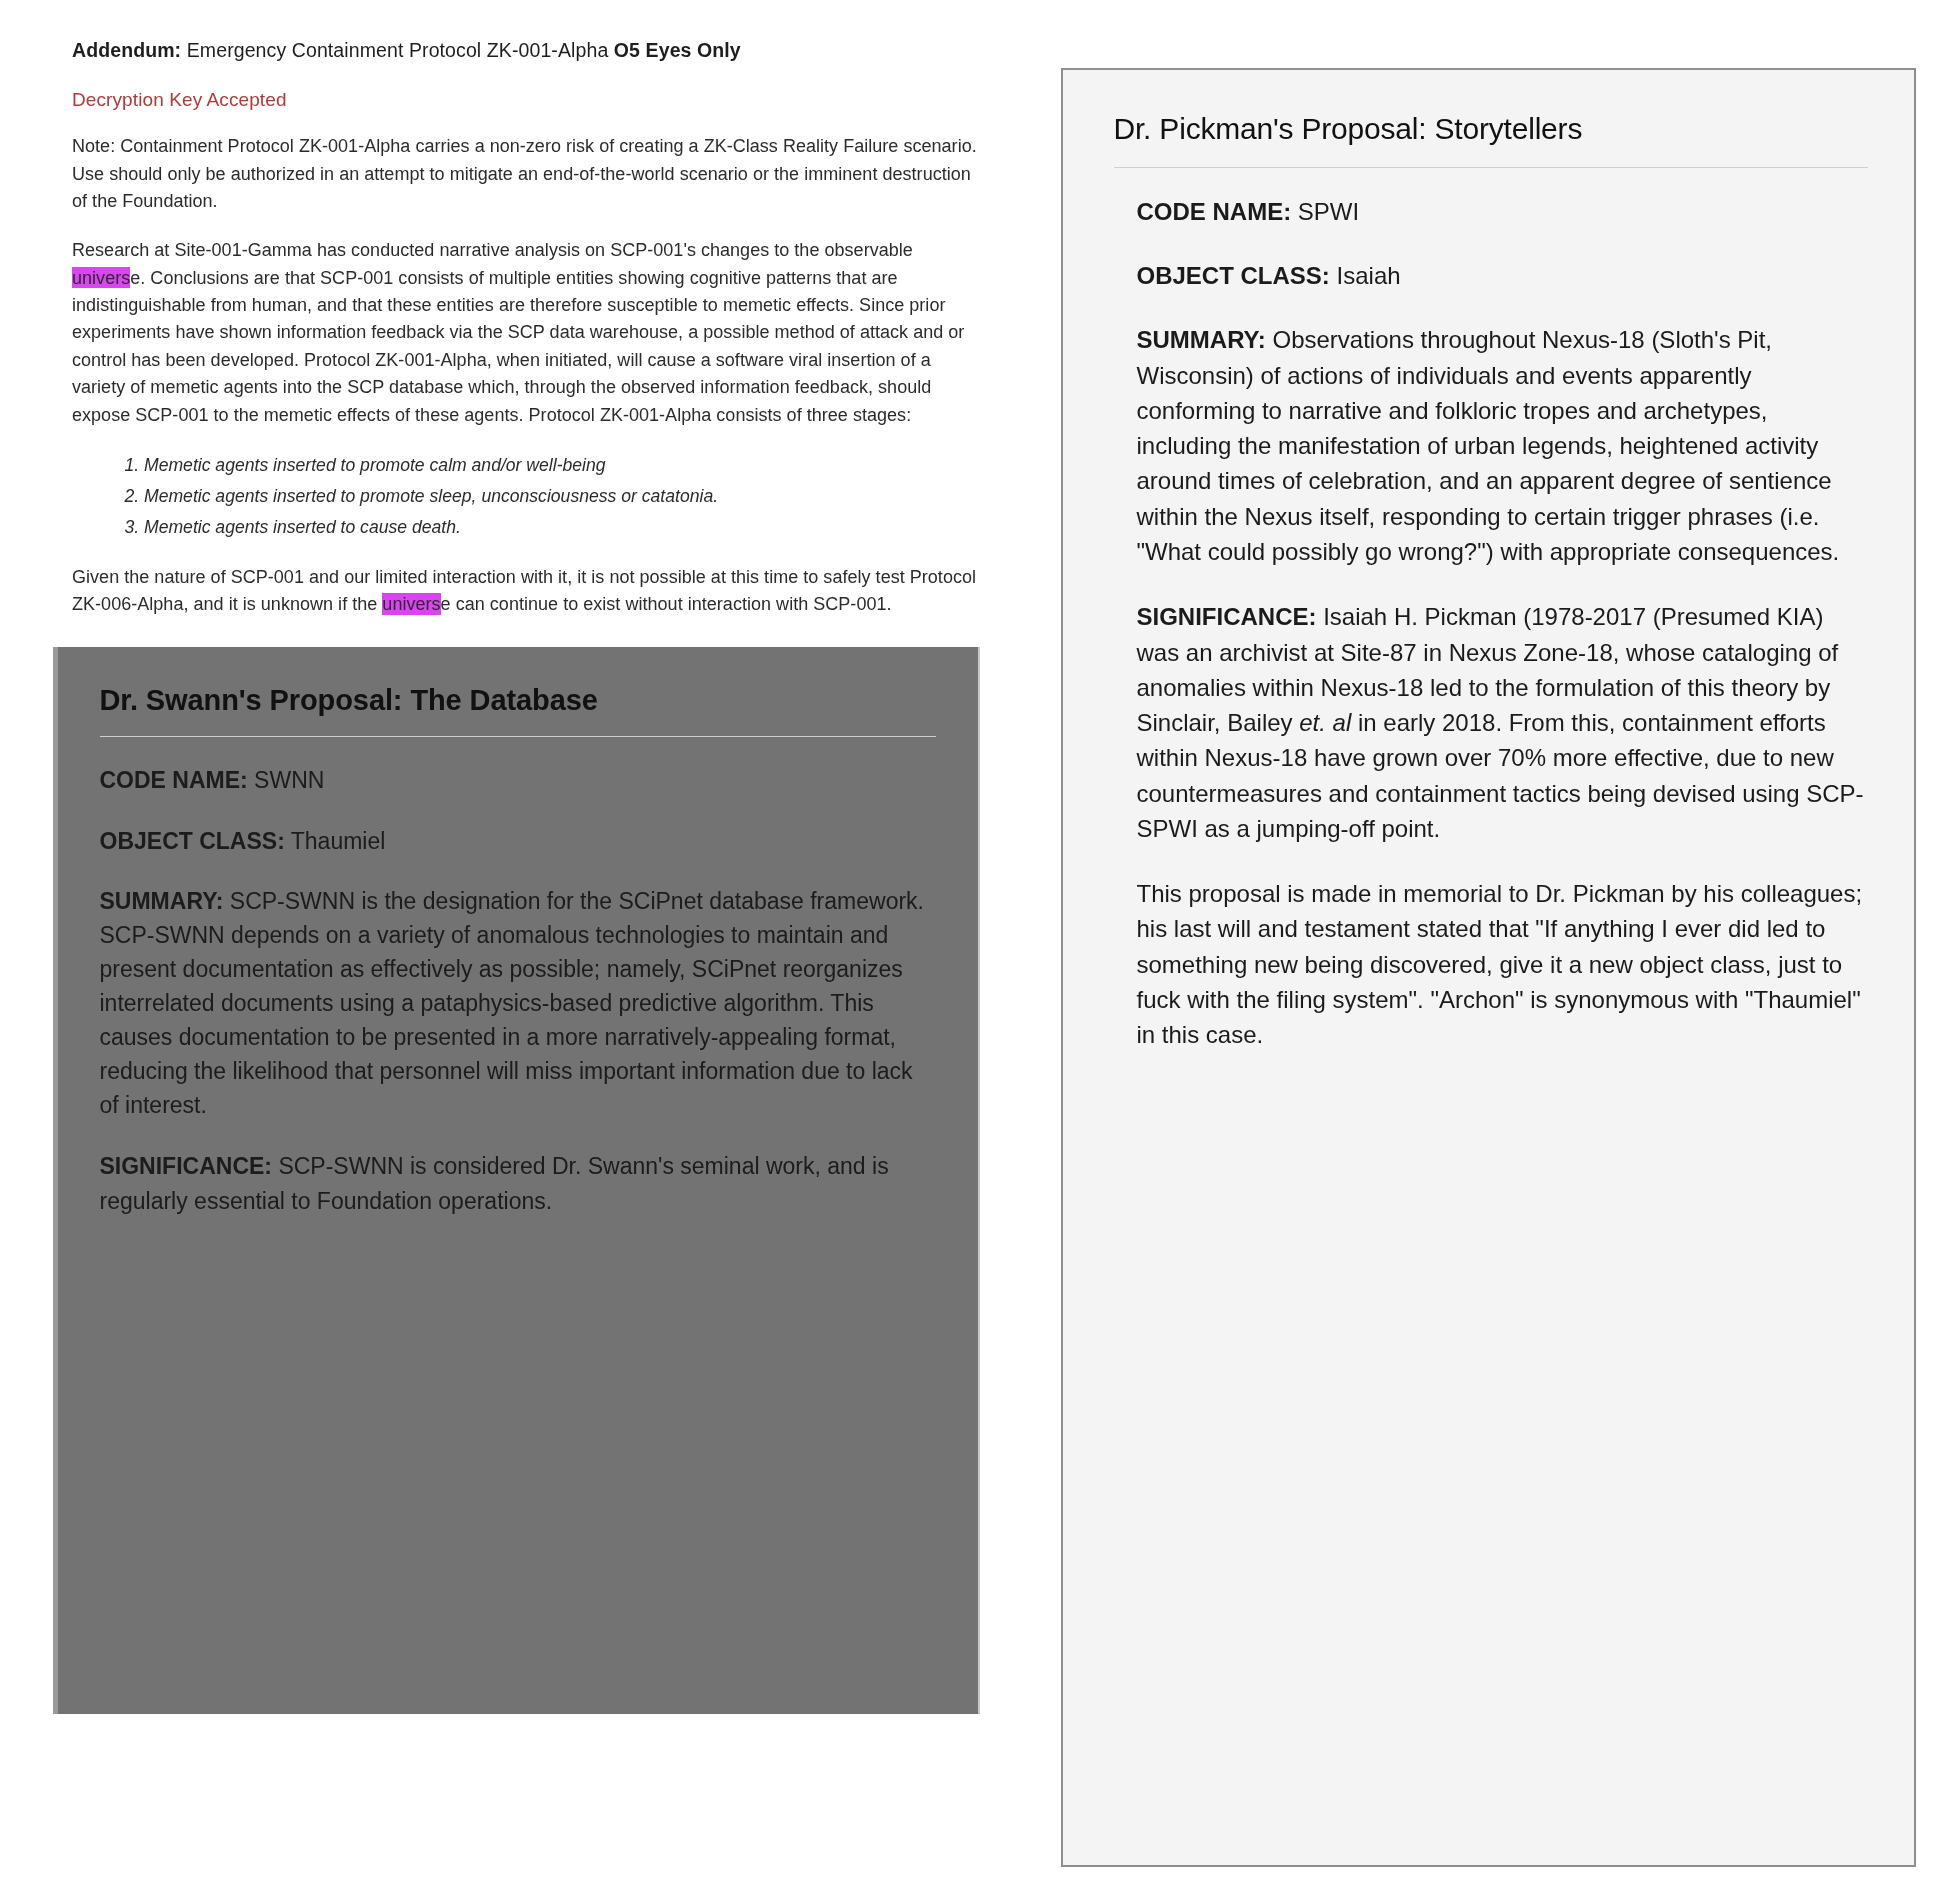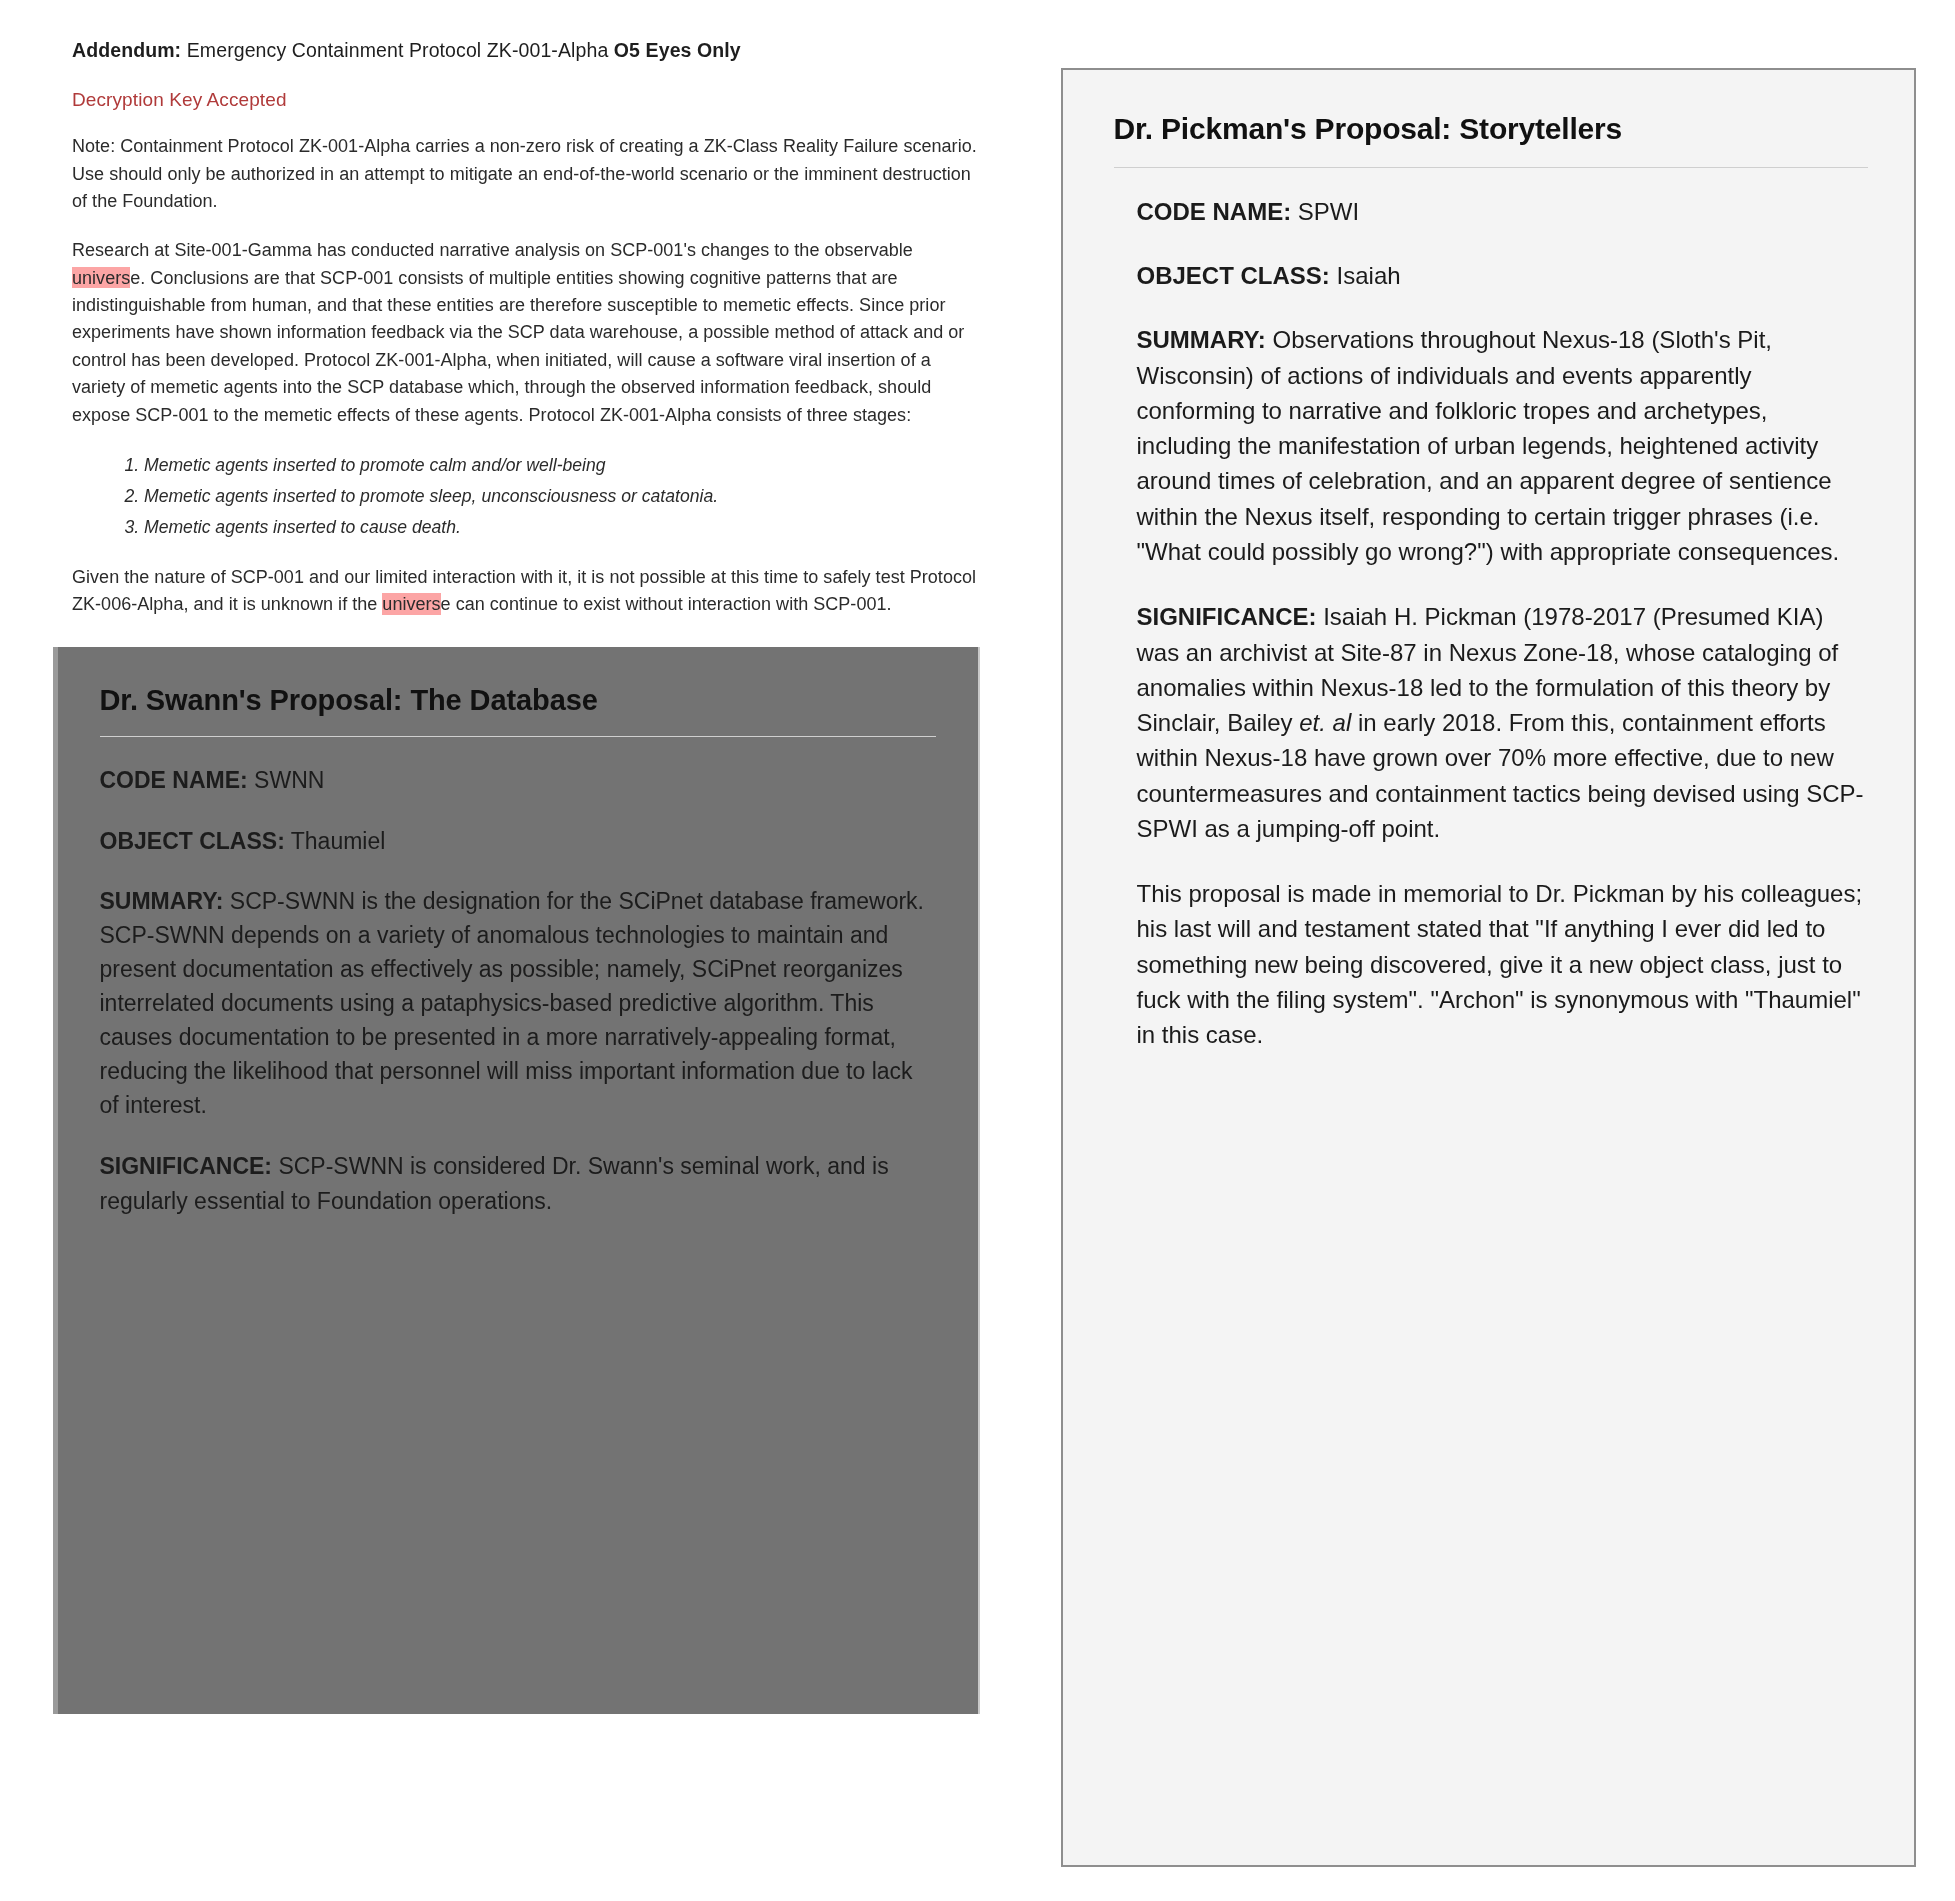--- a/index.html
+++ b/index.html
@@ -51,21 +51,21 @@
   .body-para {
     font-size: 18px;
     line-height: 1.52;
     color: #2b2b2b;
     margin: 0 0 22px 0;
     max-width: 911px;
     letter-spacing: 0.03px;
   }
 
   .hl {
-    background: #fca5a5;
+    background: #d946ef;
     padding: 0.7px 0;
   }
 
   ol.stage-list {
     margin: 0 0 22px 0;
     padding-left: 72px;
     font-size: 17.6px;
     line-height: 1.62;
     color: #2b2b2b;
   }
@@ -118,21 +118,21 @@
   }
   .pickman-card {
     background: #f4f4f4;
     border: 2.6px solid #8e8e8e;
     box-sizing: border-box;
     padding: 38px 46px 39px 51px;
     height: 1799px;
   }
   .pickman-card h2 {
     font-size: 30px;
-    font-weight: bold;
+    font-weight: normal;
     margin: 3.9px 0 21px 0;
     color: #111;
     letter-spacing: -0.2px;
   }
   .pickman-card .card-field,
   .pickman-card .card-para {
     font-size: 24px;
     line-height: 1.47;
     color: #1b1b1b;
     margin-left: 23px;

